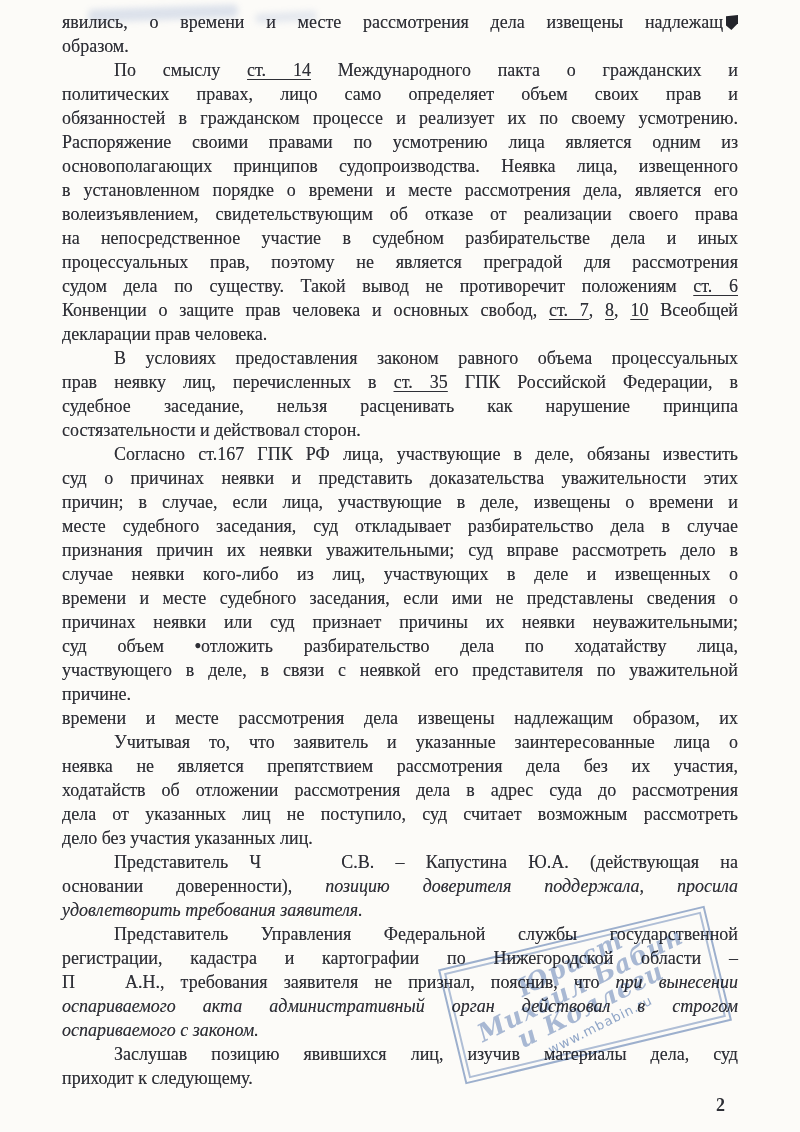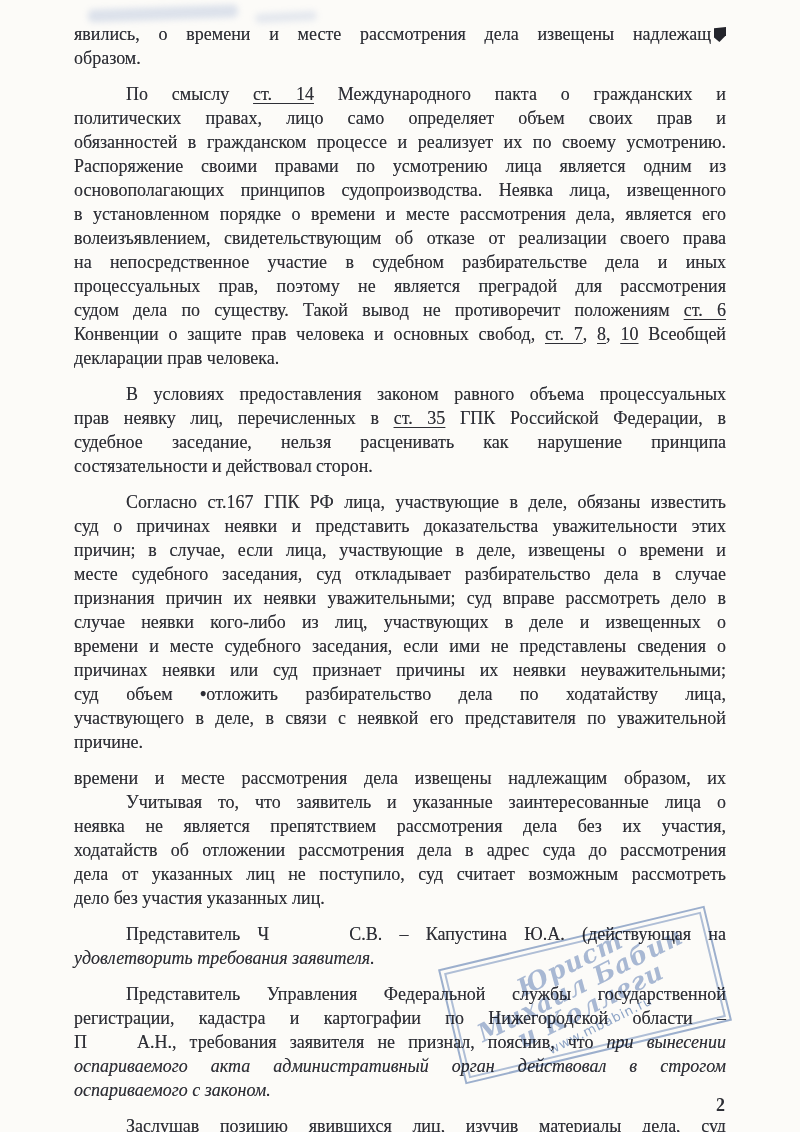--- a/index.html
+++ b/index.html
@@ -9,21 +9,21 @@
     background:#fcfbf8;
     overflow:hidden;
     font-family:"Liberation Serif","DejaVu Serif",serif;
     color:#2e2f36;
   }
   .doc{
     position:absolute;left:62px;top:10px;width:676px;
     font-size:18px;line-height:24px;
     text-shadow:0 0 0.6px rgba(46,47,54,0.55);
   }
-  .para{margin:12px;}
+  .para{margin:0;}
   .line{text-align:justify;text-align-last:justify;white-space:normal;}
   .line.last{text-align-last:left;}
   .line.ind{text-indent:52px;}
   .u{text-decoration:underline;text-decoration-thickness:1px;text-underline-offset:3px;}
   .i{font-style:italic;}
   .dot{font-weight:700;}
   .blot{
     display:inline-block;width:12px;height:15px;background:#23242b;
     vertical-align:-2px;margin-left:3px;
     clip-path:polygon(0 8%,100% 0,100% 55%,45% 100%,0 70%);
@@ -114,20 +114,21 @@
       <div class="para">
         <div class="line"><span>времени и месте рассмотрения дела извещены надлежащим образом, их</span></div>
         <div class="line ind"><span>Учитывая то, что заявитель и указанные заинтересованные лица о</span></div>
         <div class="line"><span>неявка не является препятствием рассмотрения дела без их участия,</span></div>
         <div class="line"><span>ходатайств об отложении рассмотрения дела в адрес суда до рассмотрения</span></div>
         <div class="line"><span>дела от указанных лиц не поступило, суд считает возможным рассмотреть</span></div>
         <div class="line last"><span>дело без участия указанных лиц.</span></div>
       </div>
       <div class="para">
         <div class="line ind"><span>Представитель Ч</span><span class="gap-lg"></span><span>С.В. – Капустина Ю.А. (действующая на</span></div>
+        <div class="line"><span>основании доверенности), </span><span class="i">позицию доверителя поддержала, просила</span></div>
         <div class="line last"><span class="i">удовлетворить требования заявителя.</span></div>
       </div>
       <div class="para">
         <div class="line ind"><span>Представитель Управления Федеральной службы государственной</span></div>
         <div class="line"><span>регистрации, кадастра и картографии по Нижегородской области –</span></div>
         <div class="line"><span>П</span><span class="gap-md"></span><span>А.Н., требования заявителя не признал, пояснив, что </span><span class="i">при вынесении</span></div>
         <div class="line"><span class="i">оспариваемого акта административный орган действовал в строгом</span></div>
         <div class="line last"><span class="i">оспариваемого с законом.</span></div>
       </div>
       <div class="para">

